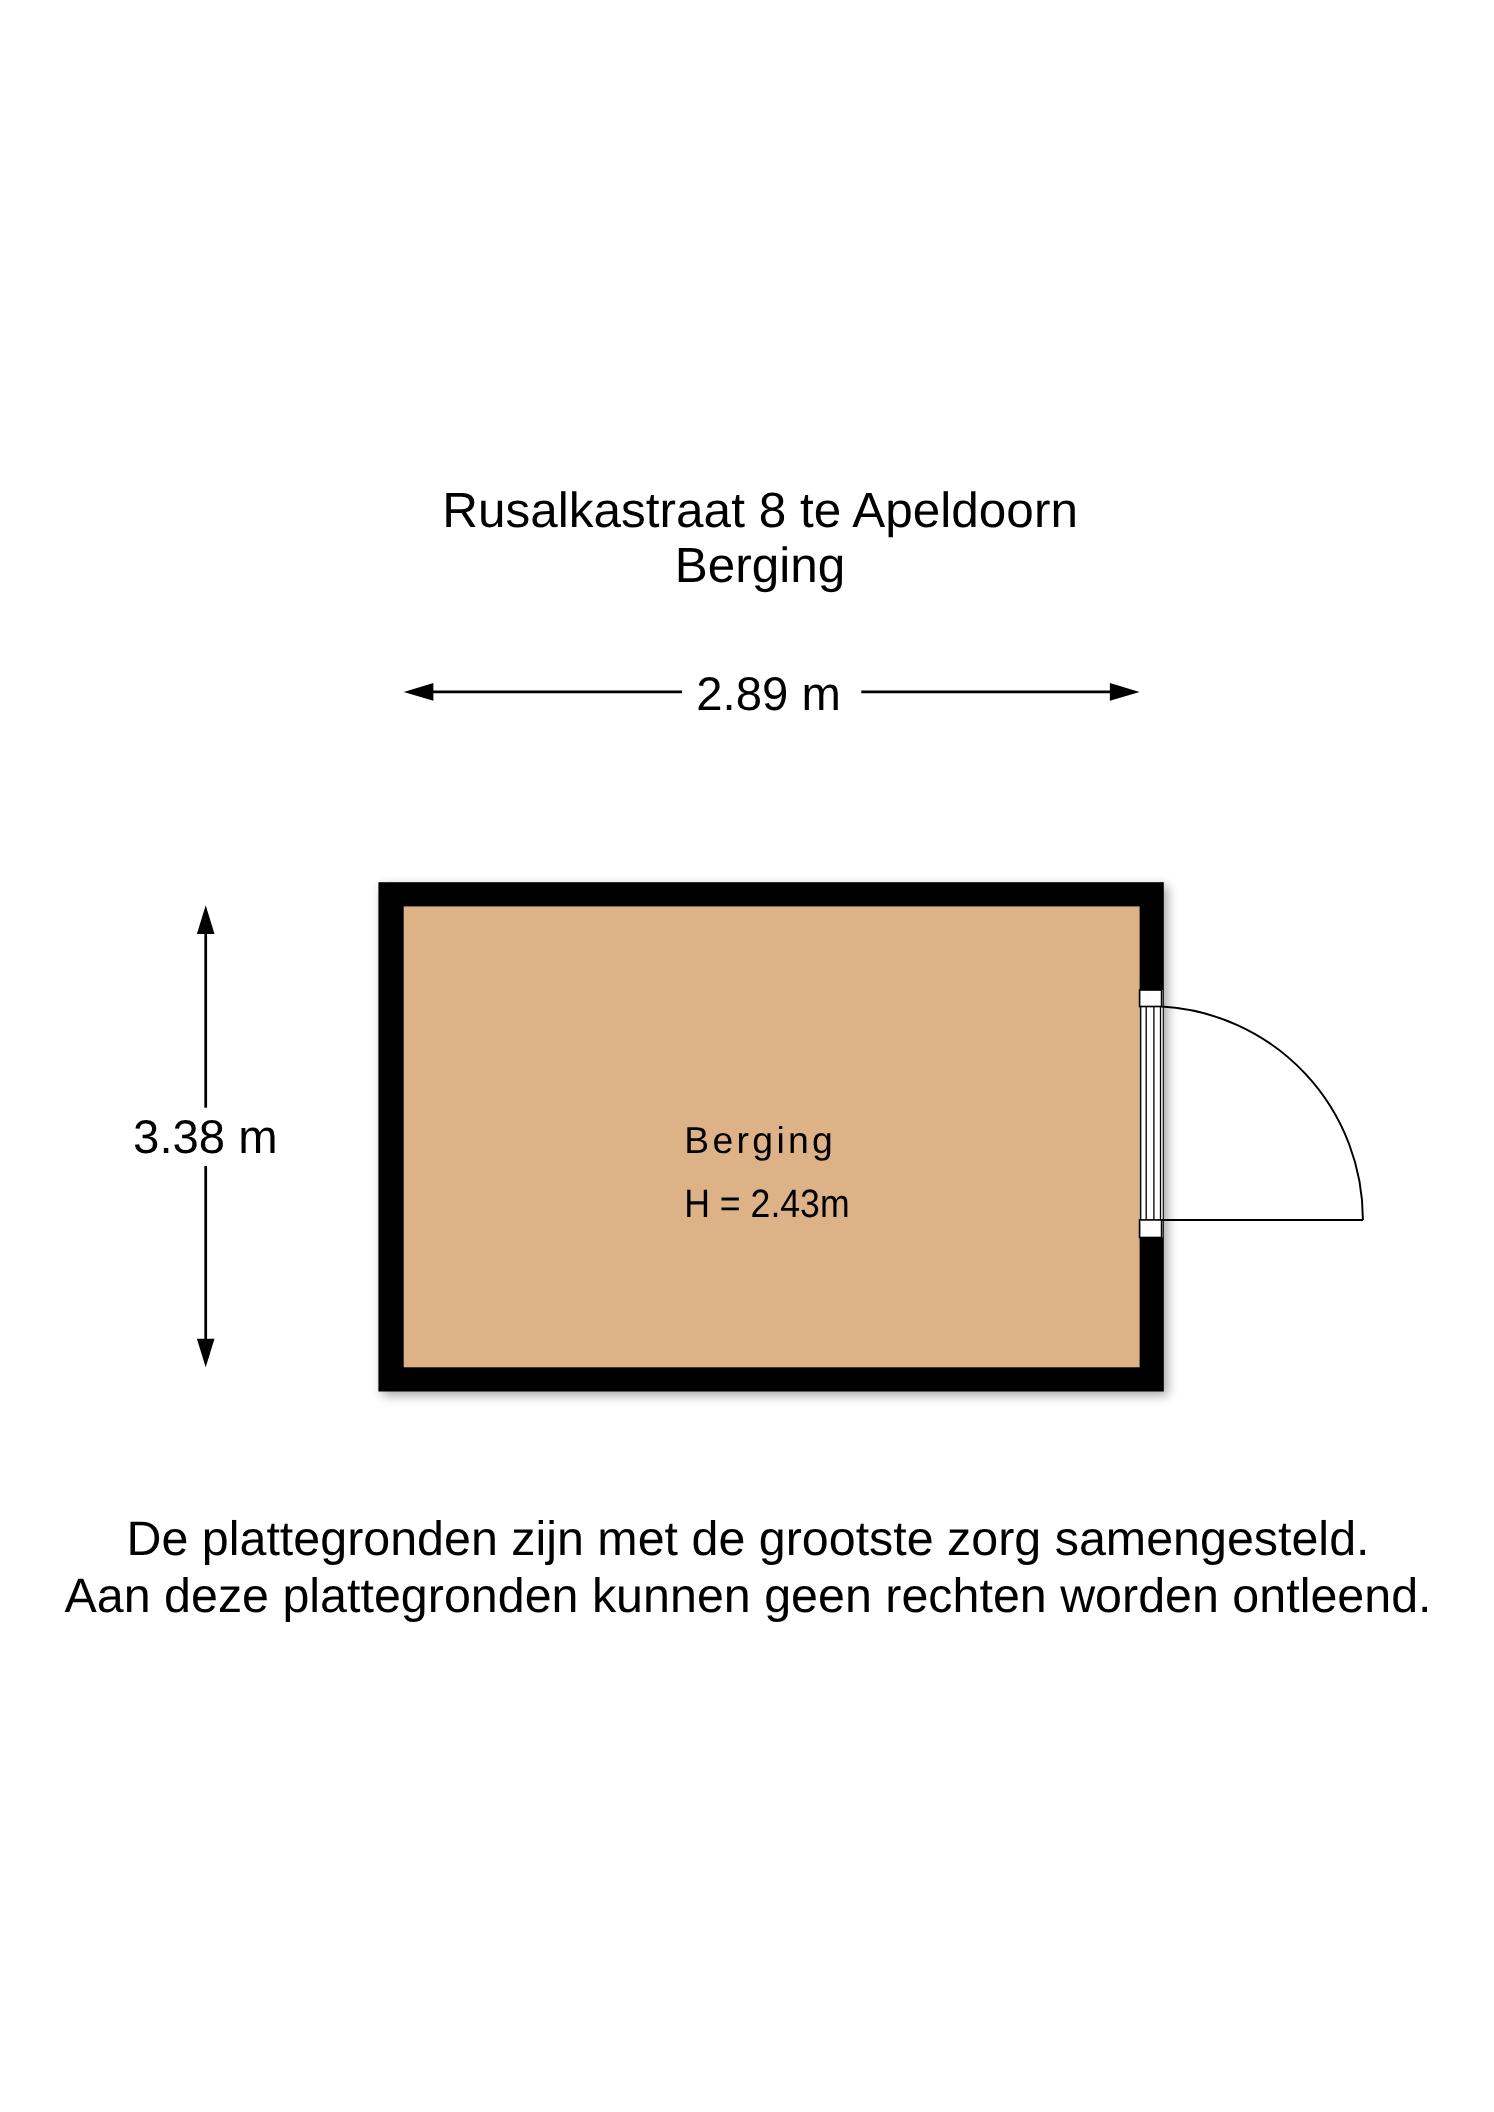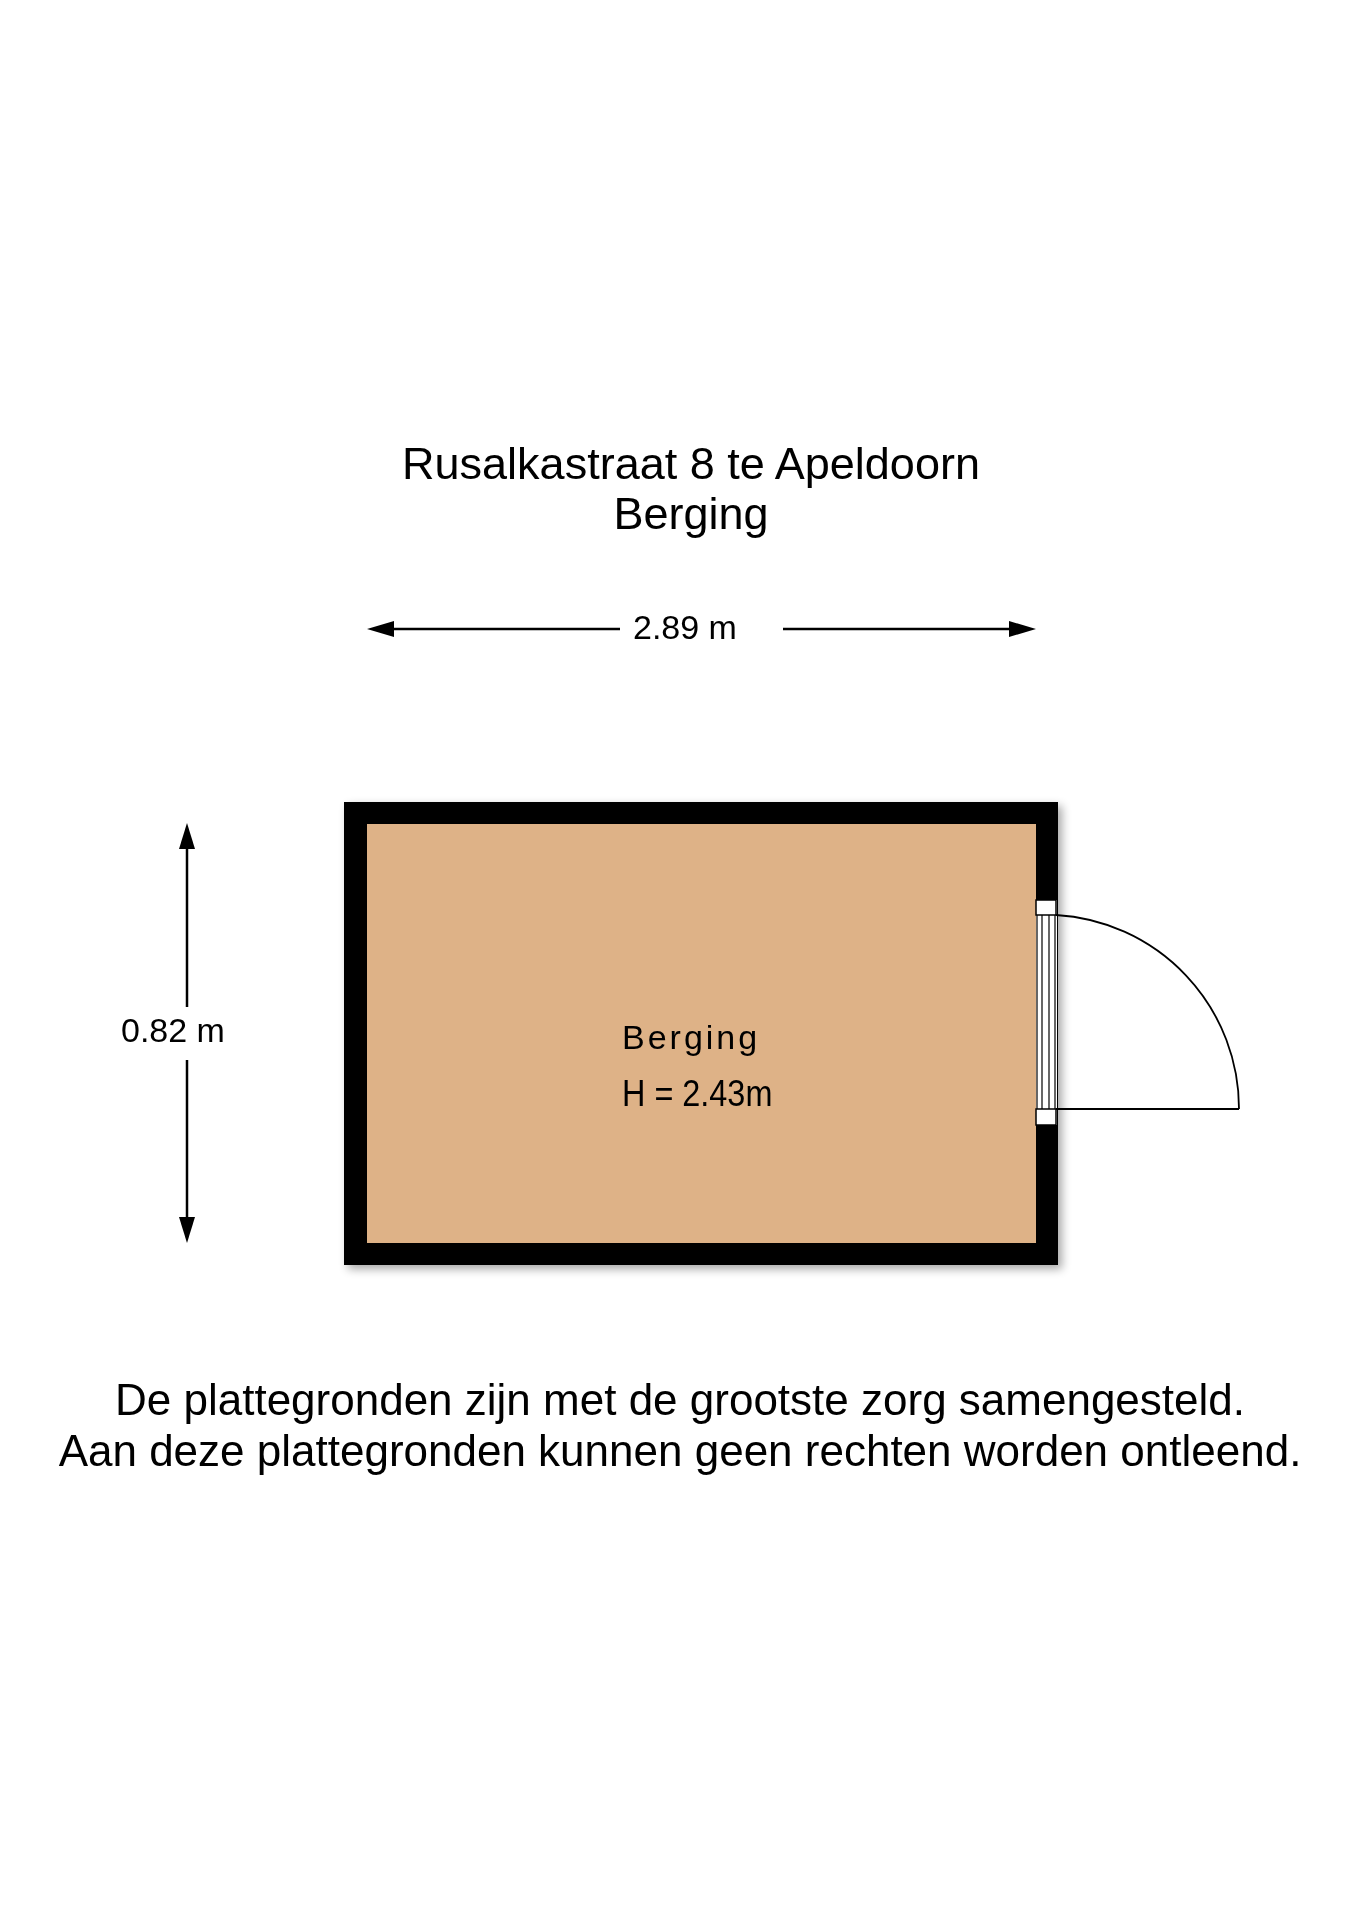--- a/index.html
+++ b/index.html
@@ -1,20 +1,20 @@
 <!DOCTYPE html>
 <html><head>
 <meta charset="utf-8">
 <style>
   html, body { margin: 0; padding: 0; background: #ffffff; }
   body { width: 1358px; height: 1920px; position: relative; overflow: hidden;
          font-family: "Liberation Sans", "DejaVu Sans", sans-serif; color: #000; }
   .abs { position: absolute; }
   .title { left: 0; width: 1382px; text-align: center; font-size: 45px; line-height: 1; white-space: nowrap; }
-  .dim-label { font-size: 34px; line-height: 1; white-space: nowrap; background: #fff; }
+  .dim-label { font-size: 43px; line-height: 1; white-space: nowrap; background: #fff; }
   .room-name { font-size: 34px; letter-spacing: 3px; line-height: 1; white-space: nowrap; }
   .room-height { font-size: 36px; line-height: 1; white-space: nowrap; transform: scaleX(0.9); transform-origin: left center; }
   .disclaimer { left: 0; width: 1360px; text-align: center; font-size: 44px; line-height: 51px; white-space: nowrap; }
   svg { position: absolute; left: 0; top: 0; }
 </style>
 </head>
 <body>
 
 <div class="abs title" style="top:441px;">Rusalkastraat 8 te Apeldoorn</div>
 <div class="abs title" style="top:491px;">Berging</div>
@@ -66,19 +66,19 @@
     <line x1="1049" y1="915" x2="1049" y2="1109" stroke="#000" stroke-width="1.2"></line>
     <line x1="1055" y1="915" x2="1055" y2="1109" stroke="#000" stroke-width="1.2"></line>
 
     <line x1="1056" y1="1109" x2="1239" y2="1109" stroke="#000" stroke-width="1.8"></line>
 
     <path d="M1056,915 A194,194 0 0 1 1239,1109" fill="none" stroke="#000" stroke-width="1.8"></path>
   </g>
 </svg>
 
 <div class="abs dim-label" style="left:630px; top:610px; padding:0 3px;">2.89 m</div>
-<div class="abs dim-label" style="left:121px; top:1013px;">0.82 m</div>
+<div class="abs dim-label" style="left:121px; top:1013px;">3.38 m</div>
 
 <div class="abs room-name" style="left:622px; top:1020px;">Berging</div>
 <div class="abs room-height" style="left:622px; top:1076px;">H = 2.43m</div>
 
 <div class="abs disclaimer" style="top:1374px;">De plattegronden zijn met de grootste zorg samengesteld.</div>
 <div class="abs disclaimer" style="top:1425px;">Aan deze plattegronden kunnen geen rechten worden ontleend.</div>
 
 </body></html>

